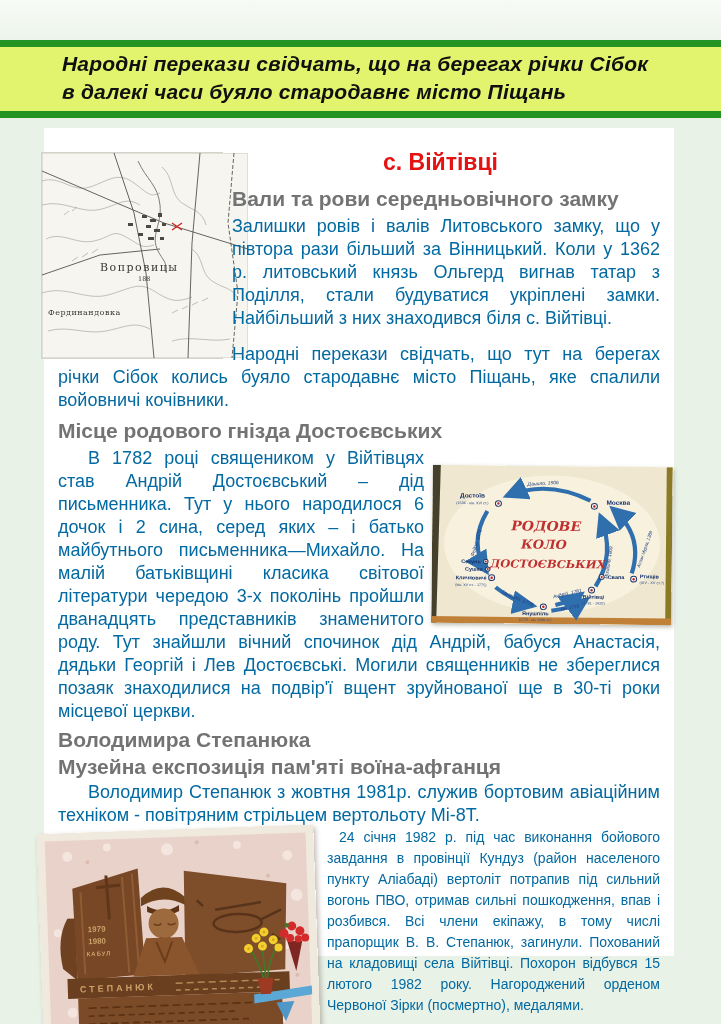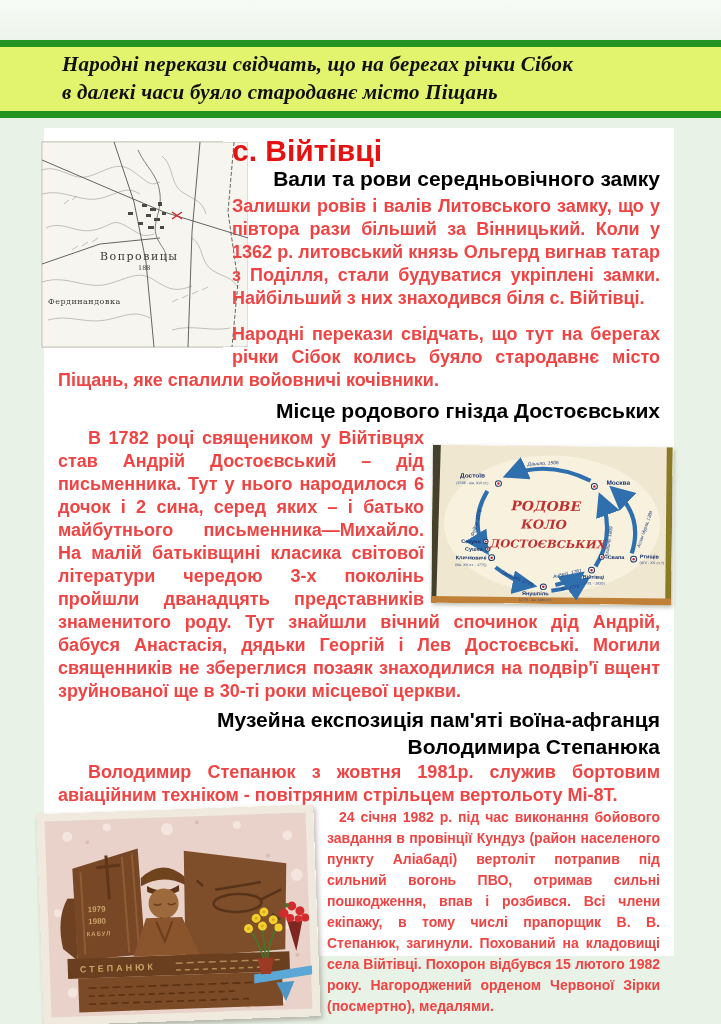--- a/index.html
+++ b/index.html
@@ -2,34 +2,34 @@
 <html><head>
 <meta charset="utf-8">
 <style>
   html,body{margin:0;padding:0;background:#cfd6cf;}
   .page{position:relative;width:721px;height:1024px;background:#e9f2e7;
         font-family:"Liberation Sans",sans-serif;overflow:hidden;margin:0 auto;}
   .top-strip{position:absolute;top:0;left:0;right:0;height:40px;
              background:linear-gradient(#f7fbf6,#edf4eb);}
   .banner{position:absolute;top:40px;left:0;right:0;
           border-top:7px solid #239421;border-bottom:7px solid #239421;
-          background:#e2f46d;padding:3px 12px 5px 62px;font-family:Liberation Serif, serif;}
+          background:#e2f46d;padding:3px 12px 5px 62px;}
   .banner-line{font-size:21px;font-weight:bold;font-style:italic;color:#101010;
                line-height:28px;letter-spacing:.2px;}
   .content{position:absolute;left:44px;top:128px;width:630px;height:828px;
            background:#ffffff;box-sizing:border-box;padding:10px 14px 0 14px;}
   .sec{margin:0;}
   .sec2{margin-top:6px;}
   .sec3{margin-top:4px;}
-  .red-title{margin:0;font-size:30px;line-height:26px;
+  .red-title{margin:11px;text-align:center;font-size:23px;line-height:26px;
              font-weight:bold;color:#e51212;}
-  .hd{margin:2px 0 0 0;text-align:right;font-size:21px;line-height:25px;
-      font-weight:bold;color:#000000;}
-  .body-p{margin:4px 0 0 0;font-size:18px;line-height:23px;color:#ef4444;
-          text-align:justify;font-weight:bold;}
+  .hd{margin:2px 0 0 0;text-align:left;font-size:21px;line-height:25px;
+      font-weight:bold;color:#737373;}
+  .body-p{margin:4px 0 0 0;font-size:18px;line-height:23px;color:#0369a1;
+          text-align:justify;}
   .body-p.nogap{margin-top:13px;}
   .indent30{text-indent:30px;}
   .sec3 .tight{font-size:14px;line-height:21px;margin-top:0;text-indent:12px;}
   .fig-map{float:left;width:180px;height:205px;margin:4px 10px 0 -16px;
            background:#fdba74;box-shadow:0 0 0 1px #d4d4ca;}
   .fig-diagram{float:right;width:240px;height:158px;margin:23px -12px 4px 8px;
                transform:rotate(.6deg);box-shadow:1px 2px 4px rgba(60,60,40,.35);}
   .fig-photo{float:left;width:277px;height:212px;margin:2px 10px 0 -18px;
              transform:rotate(-2deg);box-shadow:2px 3px 5px rgba(80,60,50,.35);}
   .page-number{position:absolute;top:960px;left:0;width:721px;text-align:center;
@@ -194,22 +194,22 @@
             <text class="dg-center" x="114" y="68" font-size="14">РОДОВЕ</text>
             <text class="dg-center" x="112" y="87" font-size="13">КОЛО</text>
             <text class="dg-center" x="116" y="107" font-size="11.5">ДОСТОЄВСЬКИХ</text>
           </g>
         </svg>
       </div>
       <p class="body-p indent30">В 1782 році священиком у Війтівцях став Андрій Достоєвський – дід письменника. Тут у нього народилося 6 дочок і 2 сина, серед яких – і батько майбутнього письменника—Михайло. На малій батьківщині класика світової літератури чередою 3-х поколінь пройшли дванадцять представників знаменитого роду. Тут знайшли вічний спочинок дід Андрій, бабуся Анастасія, дядьки Георгій і Лев Достоєвські. Могили священників не збереглися позаяк знаходилися на подвір'ї вщент зруйнованої ще в 30-ті роки місцевої церкви.</p>
     </div>
 
     <div class="sec sec3">
+      <h2 class="hd">Володимира Степанюка</h2>
       <h2 class="hd">Музейна експозиція пам'яті воїна-афганця</h2>
-      <h2 class="hd">Володимира Степанюка</h2>
       <p class="body-p indent30" style="margin-top:2px">Володимир Степанюк з жовтня 1981р. служив бортовим авіаційним техніком - повітряним стрільцем вертольоту Мі-8Т.</p>
       <div class="fig-photo">
         <svg width="277" height="212" viewBox="0 0 277 212">
           <rect x="0" y="0" width="277" height="212" fill="#f0e9dd"></rect>
           <rect x="8" y="8" width="261" height="196" fill="#e9d2c9"></rect>
           <g fill="#f6e7e0" opacity="0.9">
             <circle cx="30" cy="24" r="5"></circle>
               <circle cx="70" cy="16" r="4"></circle>
               <circle cx="130" cy="20" r="6"></circle>
             <circle cx="200" cy="18" r="4"></circle>

